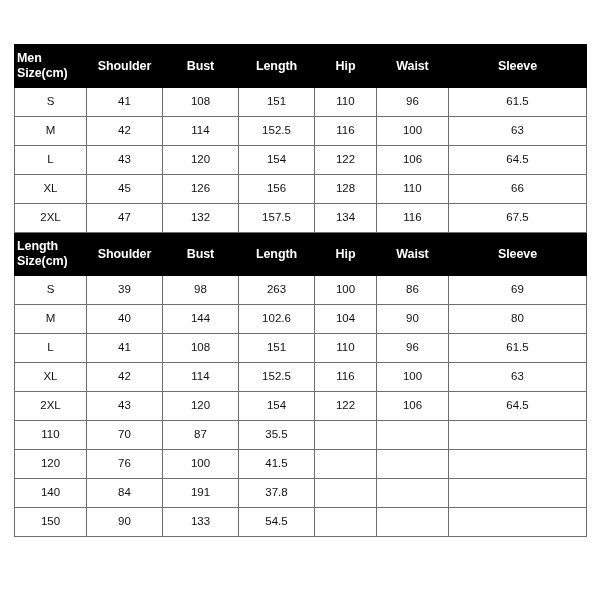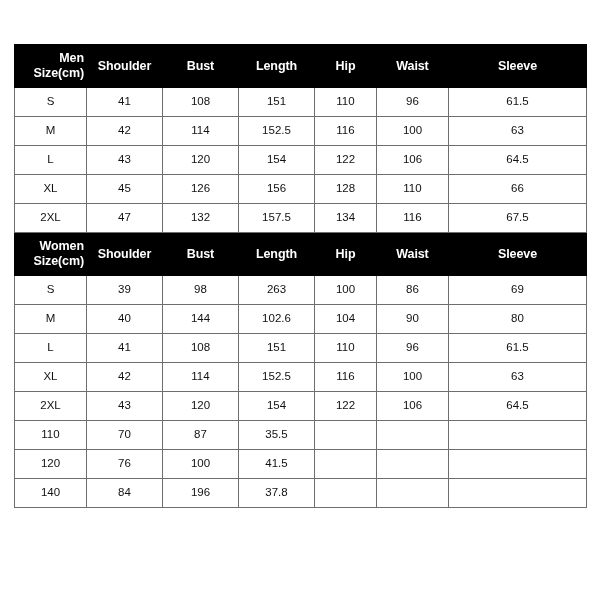--- a/index.html
+++ b/index.html
@@ -54,21 +54,21 @@
   }
   tr.section-header.tall td {
     height: 42px;
   }
   tr.section-header.short td {
     height: 30px;
   }
 
   
   tr.section-header td.label-cell {
-    text-align: right;
+    text-align: left;
     margin-left: 24px;
   }
 
   td.empty-cell {
     color: transparent;
   }
 
   
   col.c0 { width: 72px; }
   col.c1 { width: 76px; }
@@ -144,21 +144,21 @@
         <td>2XL</td>
         <td>47</td>
         <td>132</td>
         <td>157.5</td>
         <td>134</td>
         <td>116</td>
         <td>67.5</td>
       </tr>
 
       <tr class="section-header tall">
-        <td class="label-cell">Women Size(cm)</td>
+        <td class="label-cell">Length Size(cm)</td>
         <td>Shoulder</td>
         <td>Bust</td>
         <td>Length</td>
         <td>Hip</td>
         <td>Waist</td>
         <td>Sleeve</td>
       </tr>
 
       <tr>
         <td>S</td>
@@ -221,22 +221,31 @@
         <td>76</td>
         <td>100</td>
         <td>41.5</td>
         <td class="empty-cell"></td>
         <td class="empty-cell"></td>
         <td class="empty-cell"></td>
       </tr>
       <tr>
         <td>140</td>
         <td>84</td>
-        <td>196</td>
+        <td>191</td>
         <td>37.8</td>
+        <td class="empty-cell"></td>
+        <td class="empty-cell"></td>
+        <td class="empty-cell"></td>
+      </tr>
+      <tr>
+        <td>150</td>
+        <td>90</td>
+        <td>133</td>
+        <td>54.5</td>
         <td class="empty-cell"></td>
         <td class="empty-cell"></td>
         <td class="empty-cell"></td>
       </tr>
 
     </tbody>
   </table>
 </div>
 
 </body></html>

